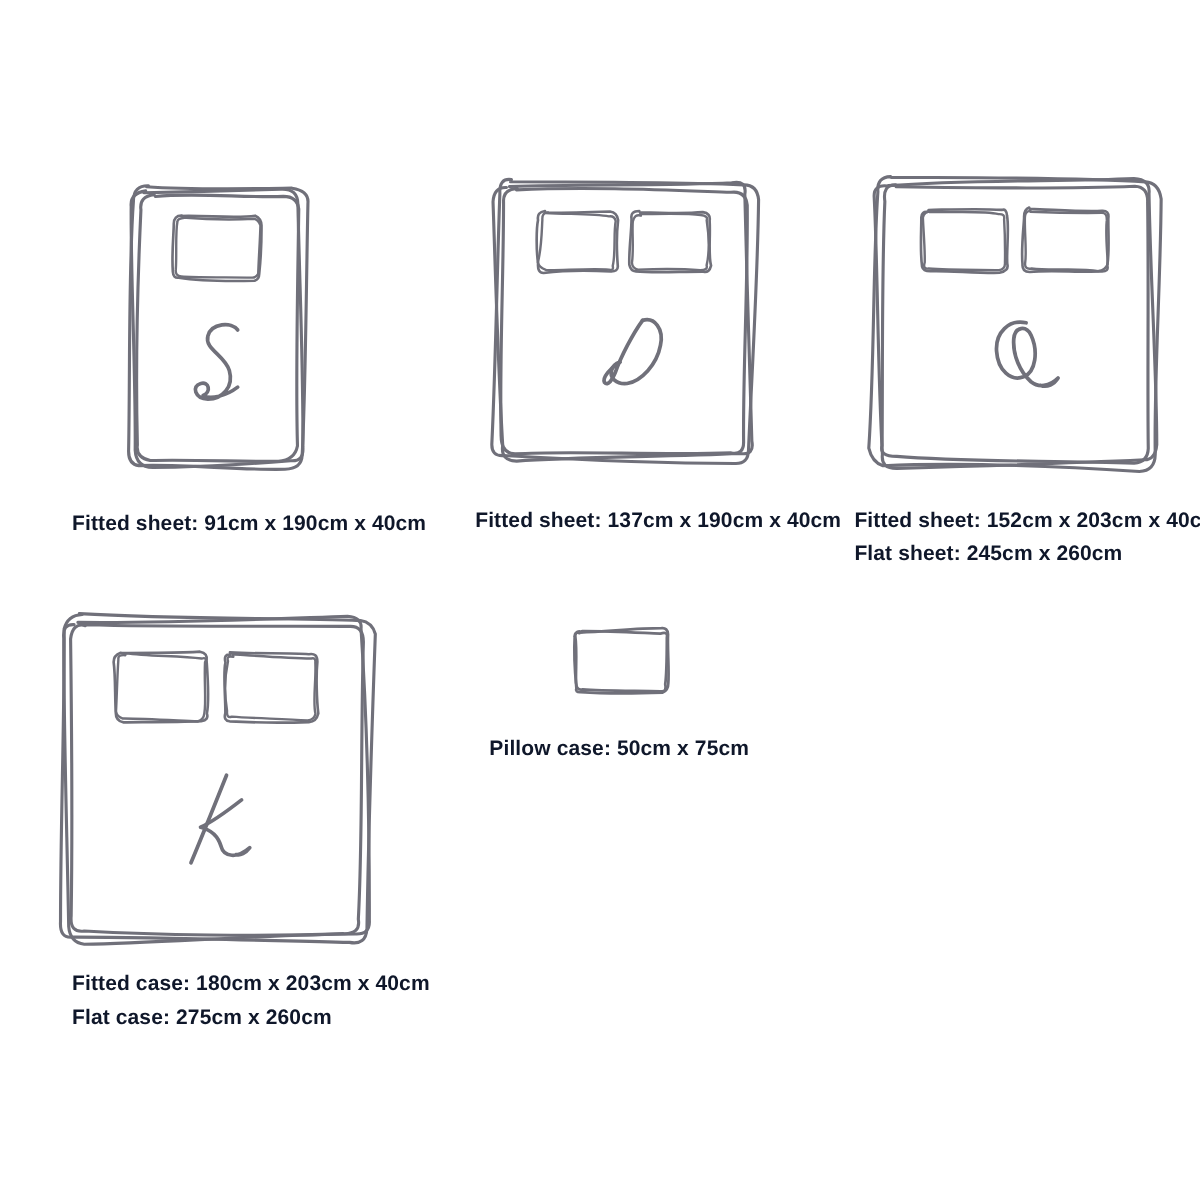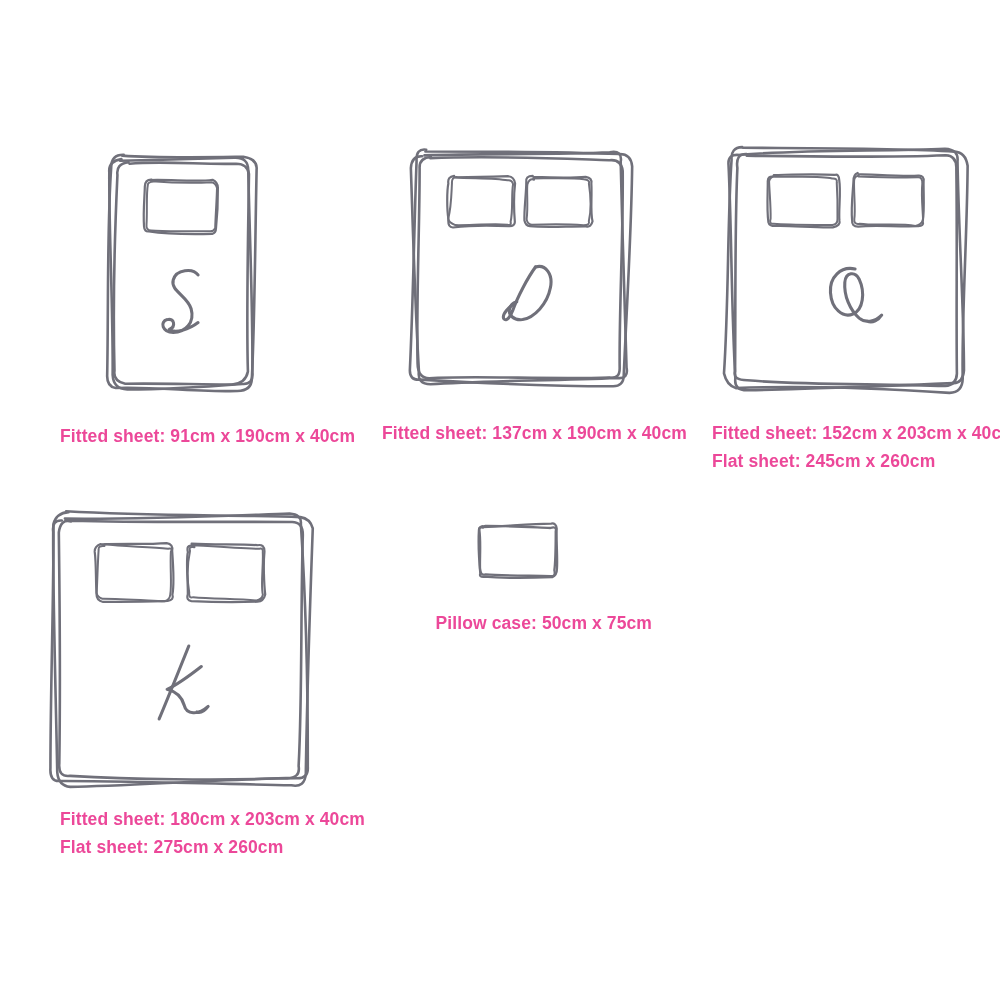--- a/index.html
+++ b/index.html
@@ -3,24 +3,24 @@
 <meta charset="utf-8">
 <style>
   html,body{margin:0;padding:0;background:#ffffff;}
   .canvas{
     position:relative;width:1000px;height:1000px;background:#ffffff;
     font-family:"Liberation Sans","DejaVu Sans",sans-serif;overflow:hidden;
   }
   figure.bed{position:absolute;margin:0;padding:0;}
   svg.sketch{display:block;width:100%;height:100%;overflow:visible;}
   .caption{
-    position:absolute;color:#ec4899;font-size:17.5px;font-weight:600;
+    position:absolute;color:#0f172a;font-size:17.5px;font-weight:600;
     line-height:27.5px;letter-spacing:.1px;white-space:nowrap;
   }
-  .caption.center{text-align:right;}
+  .caption.center{text-align:center;}
 </style>
 </head>
 <body>
 
 <div class="canvas">
 
   <figure class="bed" style="left:102px;top:148px;width:158px;height:250px;">
     <svg class="sketch" viewBox="0 0 158 250">
         <path d="M 21.0463481945917 11.119785632938147 C 58.64871138473973 11.450788179878145, 109.10466017667204 11.190111487172544, 135.32010464556515 11.12202204670757 Q 149.32320975139737 10.850974672008306, 148.92016987968236 24.374082688242197 C 148.59987875423394 91.82124553499743, 149.90764293563552 168.56488468628376, 147.71405829302967 226.10442544706166 Q 148.68775275815278 238.63088983274065, 137.33003632817417 237.50992578919977 C 100.58249175408855 239.38269375218078, 50.510502758435905 240.72125186072662, 22.221539250575006 240.07521804608405 Q 8.452832585200667 239.36932255141437, 8.006716755218804 225.22493414767087 C 10.20455214055255 162.06601910414176, 7.9841842208988965 77.27920035561546, 9.974205801263452 22.388856397010386 Q 9.160337858833373 11.230015521869063, 22.382021388038993 9.57287345547229" fill="none" stroke="#70707a" stroke-width="2.6" stroke-linecap="round" stroke-linejoin="round" transform="rotate(-1.5 79 125)"></path>
         <path d="M 26.398828452453017 16.281148144043982 C 58.508250776492055 12.627082471735775, 102.86032189717515 16.70655495603569, 132.98903570510447 15.104441615752876 Q 144.31129235890694 15.006025596521795, 145.9368839180097 25.355601601302624 C 145.720492831897 89.27061096765101, 144.72269183956087 169.8087557204999, 146.93749295640737 222.71276400703937 Q 144.89852004195563 234.55873856809922, 131.1931141456589 235.93362362217158 C 98.3165829770267 236.29730694461614, 51.402294089458884 235.2739809337072, 24.391298819333315 236.36960393562913 Q 11.980519748991355 233.8557294444181, 13.520907133817673 223.49453992582858 C 11.127396727213636 157.21505910344422, 12.388095078757033 83.62382455402985, 14.41165411286056 27.519577640108764 Q 12.732628686819226 16.256338651059195, 25.348631498403847 14.73943586088717" fill="none" stroke="#70707a" stroke-width="2.6" stroke-linecap="round" stroke-linejoin="round" transform="rotate(0.6 79 125)"></path>
@@ -40,21 +40,21 @@
         <path d="M 23.215108891017735 16.18674367107451 C 84.41672590775414 12.687358625698835, 152.11124073304234 15.137191571993753, 202.04428906645626 16.305788474157453 Q 214.09971135435626 14.750533683691174, 215.67924918979406 26.820876898244023 C 216.9871895678807 91.51662493264303, 213.47117291181348 167.64337238948792, 214.7140388917178 223.88337622210383 Q 215.07218378502876 235.31411805469543, 204.51929860375822 233.48663613386452 C 143.4044202935882 236.2812425068114, 71.26076174238696 232.7491155662574, 24.385714821517467 236.14874760061502 Q 12.938220873242244 236.13561212434433, 12.597392031922936 221.48744687903672 C 10.542711144778877 158.69089257484302, 13.298772603273392 80.17869946500286, 12.57680815178901 26.18517306726426 Q 11.92225737683475 15.98941970989108, 23.70852129161358 14.951563134789467" fill="none" stroke="#70707a" stroke-width="2.6" stroke-linecap="round" stroke-linejoin="round" transform="rotate(0.6 114 125)"></path>
         <path d="M 16.577903890050948 10.8208041889593 C 80.80391008537262 9.31527198269032, 159.56516308737918 8.048435925506055, 210.82808923907578 8.621814130805433 Q 222.17493196134456 8.222316473722458, 223.64102122932673 20.715239016339183 C 224.4709707160946 90.40634648157283, 221.33765298104845 172.3899238827638, 220.346262072213 229.1638271017 Q 220.61835070839152 241.29316725512035, 208.99505416303873 240.94695947226137 C 146.784134280961 242.40384245896712, 70.77387217311188 240.82299386058003, 16.887308532372117 239.0359095679596 Q 5.867259364575148 240.30173953459598, 6.412520059384406 228.71241188794374 C 7.983725619502366 160.49390099914746, 7.190686294576153 79.46604564730077, 7.990225953049958 20.699662365950644 Q 6.886894959490746 7.745345072820783, 17.318553272634745 8.991224164143205" fill="none" stroke="#70707a" stroke-width="2.6" stroke-linecap="round" stroke-linejoin="round" transform="rotate(1.4 114 125)"></path>
         <path d="M 48.248965786602355 34.340787328220905 C 66.18164059615508 34.31377847690601, 89.33606813972443 33.6070906057721, 102.25818189149722 33.12593436297029 Q 108.13391627788077 33.72738571157679, 109.02715825038031 40.32481171563268 C 107.69483531250152 51.77708138427697, 108.21605250048451 70.18718656064011, 108.90545733030885 78.62954903524368 Q 109.1445913104806 83.35367574514821, 102.9908465907909 83.14066600920633 C 85.68784308083542 82.17820062255487, 63.77541816475243 82.39767028181814, 47.121263767238716 84.59939381415025 Q 41.827360023530204 84.76911636248697, 42.4675351920724 76.5689808677882 C 40.787586218859076 65.50571762402542, 40.860057785357355 47.44698923835531, 42.29120564416051 40.52292280150577 Q 41.187479432062254 33.818495852896014, 48.05056395160035 32.91448913551867" fill="none" stroke="#70707a" stroke-width="2.2" stroke-linecap="round" stroke-linejoin="round" transform="rotate(0.1991394929587841 75.24000000000001 58.75)"></path>
         <path d="M 47.83266358200461 35.54378737742081 C 66.2544867835734 35.91473754472099, 88.20090536958165 34.54673166759312, 100.60383249642327 36.24577538603917 Q 105.29077068637125 35.541652932413854, 106.34127794886008 39.93103376068175 C 104.82761733613442 50.10754988524131, 107.60844614526722 66.87774813179857, 105.38081994671374 77.44246706450357 Q 106.6444390243385 81.61870498533827, 102.30994721269235 80.57905578194186 C 86.18243782738409 80.00862574193161, 61.239789869574835 83.17152979876846, 50.267582041323195 83.1185765680857 Q 43.2716478720028 80.87316488118377, 42.942712960783396 76.98020767746493 C 45.62485025713221 64.72009742674419, 45.07298563543708 50.76752847689204, 45.24240324694664 41.45808180943131 Q 44.59897918775213 35.254539883486, 49.69940938616172 35.11754806898534" fill="none" stroke="#70707a" stroke-width="2" stroke-linecap="round" stroke-linejoin="round" transform="rotate(2.326131611596793 75.24000000000001 58.75)"></path>
         <path d="M 126.97287760106848 34.3546092771925 C 143.47035731869562 34.610519220354035, 166.50428182977808 34.74699724186212, 179.32531499767674 33.3842203354463 Q 186.05587954260875 34.23280373867601, 185.06032414173706 40.32500388575718 C 186.06667079397477 52.92608216772787, 184.31868559348396 68.96573282284662, 186.85134240116923 77.80690435869619 Q 185.45902233517728 84.05777050235774, 180.6424237434566 82.92814183868468 C 160.9829676458817 83.18097980006132, 137.88531993861682 84.84925986663438, 124.3042595195584 83.57938853567467 Q 119.92217861877289 83.36308866173495, 118.74362529991195 78.13044050838798 C 118.00173104174901 67.6743112066295, 120.20814034522046 49.717440515058115, 119.96386772599071 39.70357252443209 Q 118.76989247642923 33.41888566024136, 126.31040753917769 33.206796403601764" fill="none" stroke="#70707a" stroke-width="2.2" stroke-linecap="round" stroke-linejoin="round" transform="rotate(0.9054599208757281 152.76 58.75)"></path>
         <path d="M 127.1407524239272 35.76006538104266 C 141.63256125171483 35.477245858404785, 166.35713421219586 34.260836908593774, 177.50073072647675 35.884059158712624 Q 184.14901410129852 36.4992697941605, 182.65604751797392 40.120644494239244 C 184.79174674086272 52.983163988357404, 185.36639990488067 67.30269354125484, 183.0890047862008 77.74308949690312 Q 184.4713621851569 81.83913802192546, 177.76672716688364 81.85834429878742 C 162.20678465456888 80.74019097536802, 140.05829482810947 81.31930530432146, 125.95681050363929 82.02765636937693 Q 121.25147895929403 81.17784600087907, 120.84872524691745 76.40006055152044 C 122.35727980155498 65.70074533987791, 120.41474882308394 49.08959088758565, 121.12567767463625 41.963285583723334 Q 122.60042664369102 35.40032133308705, 127.77335452931003 37.05519665777683" fill="none" stroke="#70707a" stroke-width="2" stroke-linecap="round" stroke-linejoin="round" transform="rotate(0.7561666569672525 152.76 58.75)"></path>
         <path d="M43 4 C35 15 25 34 20 48 C18 53 14 60 11 56 C9 52 16 44 24 39" fill="none" stroke="#70707a" stroke-width="3.122962962962963" stroke-linecap="round" stroke-linejoin="round" transform="translate(118.56 153.75) scale(0.9926470588235294) translate(-32 -34)"></path>
         <path d="M43 4 C53 1 61 11 58 25 C55 41 42 55 30 57 C21 58 15 52 17 46 C18 42 21 40 24 39" fill="none" stroke="#70707a" stroke-width="3.122962962962963" stroke-linecap="round" stroke-linejoin="round" transform="translate(118.56 153.75) scale(0.9926470588235294) translate(-32 -34)"></path>
       </svg>
   </figure>
-  <div class="caption" style="left:382px;top:420px;">
+  <div class="caption" style="left:396px;top:420px;">
     <div>Fitted sheet: 137cm x 190cm x 40cm</div>
   </div>
 
   <figure class="bed" style="left:722px;top:140px;width:248px;height:258px;">
     <svg class="sketch" viewBox="0 0 248 258">
         <path d="M 21.203076283447444 11.957982853986323 C 90.22049859538674 8.58198779891245, 169.67917010560632 12.594616828951985, 226.06419384293258 11.368515075184405 Q 239.87012035725638 12.388215189799666, 238.28972367942333 24.23377244360745 C 237.6343825131189 95.5163236641325, 240.7778436676599 176.97003030804916, 239.27981151267886 233.50791518297046 Q 237.7418000062462 246.32405160972849, 228.35251555219293 245.92358812969178 C 159.88109996542335 247.3159169119317, 78.33691089833155 247.60791061841883, 22.329726418480277 247.68969453219324 Q 8.764354174258187 247.54763851687312, 10.508833046071231 235.79500038456172 C 8.285407437710091 166.78402170315385, 10.737828990444541 82.08219254082069, 9.285064242780209 21.518313547596335 Q 8.725033414084464 10.201593339210376, 21.071856047958136 12.359081666916609" fill="none" stroke="#70707a" stroke-width="2.6" stroke-linecap="round" stroke-linejoin="round" transform="rotate(-1.5 124 129)"></path>
         <path d="M 23.6184715712443 16.6506162667647 C 93.02754880096762 17.056315161753446, 169.0543599409051 16.942264405079186, 222.54752687178552 14.13655490335077 Q 233.7575085812714 14.61846820008941, 233.28562663774937 27.54072401393205 C 234.98480205074884 93.45357477497309, 234.61021019262262 176.32308637294918, 235.98498109914362 232.4974451586604 Q 235.7502633803524 243.83127281768247, 224.32590572256595 244.98561191745102 C 154.65337985586376 243.30451528844424, 80.99184068841859 245.4387295858469, 26.515848821029067 241.31571336649358 Q 11.646401508711278 241.5597638755571, 14.162139522843063 232.37098300084472 C 13.97017940832302 164.6580614869483, 12.31345981080085 86.14861256824805, 14.327499624341726 28.958606170490384 Q 12.133495405083522 14.931039748247713, 23.247166982851923 15.105043239891529" fill="none" stroke="#70707a" stroke-width="2.6" stroke-linecap="round" stroke-linejoin="round" transform="rotate(0.6 124 129)"></path>
         <path d="M 17.88459043763578 10.364792186766863 C 87.88040603967383 9.046828710474074, 173.40521877286955 6.580322662834078, 229.6563899135217 8.965708621777594 Q 240.64074213500135 9.273676248500124, 243.0695253862068 22.812666170299053 C 244.26754004368559 91.54753551771864, 240.76188729773276 179.1113064517267, 243.34920980688184 235.83866961859167 Q 243.36745304591022 249.52464479533955, 230.50037853233516 250.32811182830483 C 156.78552346685902 247.38410156196915, 77.41953252134844 246.61369441635907, 16.75794307794422 250.79338154383004 Q 7.4999154035467654 247.94631666736677, 4.5864418018609285 236.3478188784793 C 7.575620963703841 164.15517677832395, 4.2009531918447465 80.70432655373588, 6.948588917963207 22.492840765044093 Q 5.609254416078329 10.396601603133604, 17.2597964014858 9.742947255261242" fill="none" stroke="#70707a" stroke-width="2.6" stroke-linecap="round" stroke-linejoin="round" transform="rotate(1.4 124 129)"></path>
         <path d="M 52.24447578361257 34.51690957464278 C 70.8044012391921 34.441914672772405, 95.21259273265115 33.815753517714334, 113.07420413056388 35.4275011358969 Q 117.26751925458666 33.901733809076255, 117.55819238703698 40.62192727925257 C 119.27981937951408 52.12082618974149, 116.31502346526831 71.25712117007934, 117.12008008658886 80.72810708621518 Q 118.52860402672086 86.17647327493877, 110.48530474873259 87.77883598750458 C 92.64887977398188 88.07384102087934, 66.14759563845023 84.98213014071342, 52.8861596352607 85.53991729432718 Q 46.89993262623436 85.39059666015208, 46.058133789077395 81.58435091620312 C 44.41066834562923 67.97983463684098, 46.13610273587517 48.98581441579387, 46.07381649596616 40.433509648796175 Q 46.39577952897641 35.45738870331087, 51.3199327116087 36.123154981266715" fill="none" stroke="#70707a" stroke-width="2.2" stroke-linecap="round" stroke-linejoin="round" transform="rotate(-0.8994232898578047 81.84 60.63000000000001)"></path>
         <path d="M 51.9329422994703 37.16342597298325 C 71.02667834707349 37.47622289384716, 97.52191987817734 35.15771927746945, 109.69308268232271 37.96223878992722 Q 115.28005150069949 37.46657919031103, 114.42850604830309 42.08195504864678 C 115.31927469857037 53.44997885162943, 115.78107860819436 71.44687357223593, 115.78295161677524 78.42641532497481 Q 116.16755395950749 83.69173581855839, 110.82142218276859 84.59376134548337 C 92.89939297700487 84.61108218919952, 68.60260373548977 85.39091154415627, 52.118036682736125 84.30425550296903 Q 47.234849969688796 84.84611802524422, 48.927514377068725 79.16315513487906 C 49.03514411334879 67.56099302035757, 47.24689077538903 51.926283091017986, 46.75865071007981 41.82878005580977 Q 47.48414219903759 37.03137869087048, 54.014787958022204 35.88122441696004" fill="none" stroke="#70707a" stroke-width="2" stroke-linecap="round" stroke-linejoin="round" transform="rotate(0.9995104884728789 81.84 60.63000000000001)"></path>
@@ -75,22 +75,22 @@
         <path d="M 16.772658491507173 8.143959136679769 C 96.5503405643627 10.800122186541557, 186.90180879440157 7.512916031759232, 251.1266497299075 8.238679826259613 Q 260.7927465129178 9.438061981229112, 263.7670793281868 19.11736238654703 C 262.7637587445788 105.01582436133175, 262.1313842111267 194.72927752109243, 262.8104136902839 264.67715832870454 Q 262.24859154666774 278.8963469536975, 248.58509361743927 276.5650740582496 C 172.12604243736715 276.7516242417041, 81.83142125811428 276.08209458598867, 17.142997329123318 277.8398913871497 Q 6.902084802975878 279.04936411906965, 7.369291800074279 265.1790245268494 C 5.412514035357162 184.93377929637208, 6.548331020399928 91.46947015151382, 4.4087296556681395 21.28668462485075 Q 6.964804326882586 9.90579686081037, 19.177056365646422 8.902800622396171" fill="none" stroke="#70707a" stroke-width="2.6" stroke-linecap="round" stroke-linejoin="round" transform="rotate(1.4 134 143.5)"></path>
         <path d="M 55.911466276198624 37.78529101105407 C 78.86303434927761 37.294729412538004, 103.62274952378682 38.7744879404828, 121.10227373354137 37.54988386610523 Q 127.84565038965083 38.74148158040364, 126.4936973339878 45.42836501009763 C 127.23169104820117 58.342687431098895, 128.40832386242693 78.07516182989812, 126.0781739496626 89.08518810726703 Q 127.86218489415478 94.60870225439314, 121.28579854089766 95.39550970138983 C 100.01082290113159 95.90761434287299, 72.71244647270441 95.50616286369507, 56.59599831562489 95.50282714663074 Q 50.0316746892361 94.14646621412132, 50.18139904720709 87.53017516078428 C 49.56876493482385 73.5614025668055, 50.432864890242925 56.812961519211534, 49.0131634439528 45.06430672889576 Q 48.964196860482915 39.69684677713551, 55.016344212759286 37.55470055209473" fill="none" stroke="#70707a" stroke-width="2.2" stroke-linecap="round" stroke-linejoin="round" transform="rotate(-0.8424838576465845 88.44 66.745)"></path>
         <path d="M 57.73558204287663 39.46572917185724 C 76.2253339078445 41.18939191021957, 102.60554161939397 40.016485467208554, 121.10793660590424 41.553826460503046 Q 126.00716273339931 40.00562027686276, 124.04733645301312 44.594592319596565 C 123.83717153775505 60.95714438718744, 126.38994070789776 77.37214907694609, 125.05663416767493 87.13263654846699 Q 124.7068475175649 92.43415114458651, 119.76250829324125 94.10500238256529 C 98.79193466357141 93.91591218486894, 72.28537928704544 93.25883543701377, 57.34406205482781 93.94602181760595 Q 52.050681127207355 92.49815904964228, 51.44667572464794 88.28780444635079 C 51.67454621176701 74.6734343542997, 51.388916508685796 58.1751877883263, 51.80038740292191 44.97435909004882 Q 51.08150953694246 40.62692718669307, 57.50377836825326 41.13381181981415" fill="none" stroke="#70707a" stroke-width="2" stroke-linecap="round" stroke-linejoin="round" transform="rotate(2.1275499192997813 88.44 66.745)"></path>
         <path d="M 145.62319498127326 37.66843663191423 C 168.0539852498546 39.1244984164415, 194.78612994574567 37.6962241918128, 211.36781665094196 39.212137016355996 Q 218.56742802740072 37.798507983475, 218.4751961624995 45.53841482240707 C 217.2796598560689 57.26307151040994, 217.95370568656827 77.76193336642346, 219.23249484373255 88.5591393040307 Q 217.62451682466082 95.40508066239302, 211.45497989410532 95.72871108788998 C 191.36920107405817 96.40302970924415, 164.53130463933013 96.09049768001307, 145.3461293570697 95.08690686270594 Q 139.9753237898927 94.3223614935577, 141.79029327100142 88.28047126315535 C 142.0306759529514 76.46993520532736, 139.6912641136907 53.68745179616846, 141.90062435343862 46.14289941683412 Q 140.08562246330547 38.73572280067485, 145.9577802035026 39.64670419057832" fill="none" stroke="#70707a" stroke-width="2.2" stroke-linecap="round" stroke-linejoin="round" transform="rotate(-0.013192788697779179 179.56 66.745)"></path>
         <path d="M 147.0204332921654 40.001430615391584 C 170.59713749731702 41.00058052049019, 194.12169204181617 42.187839780705986, 212.7864171251468 41.955073873866354 Q 216.57507519871461 40.77557679461781, 216.26765031971036 45.30851620694623 C 217.37306672051082 58.87187743832358, 214.76174950630403 78.34668313113974, 217.4015530733205 87.89466157833115 Q 216.5076560863573 92.83094652714674, 211.02180105753243 93.66782584728674 C 190.0041234058626 92.73076861538459, 164.79576136114446 92.91608639096842, 147.79724661214277 91.92798654900864 Q 143.34769076656085 93.75315437142737, 143.7004828231409 87.2574436531216 C 140.97366780280134 73.07905923224055, 141.24905231669544 57.83871796138585, 143.4978976487182 45.761545584145935 Q 141.71537598895372 40.95873731968925, 147.8502785622142 42.068276573419574" fill="none" stroke="#70707a" stroke-width="2" stroke-linecap="round" stroke-linejoin="round" transform="rotate(1.380503504537046 179.56 66.745)"></path>
         <path d="M35 2 C29 17 17 47 9 66" fill="none" stroke="#70707a" stroke-width="2.7203510130339397" stroke-linecap="round" stroke-linejoin="round" transform="translate(139.36 176.505) scale(1.1395588235294118) translate(-32 -34)"></path>
         <path d="M46 20 C37 27 25 36 16 40 C24 42 29 47 31 54 C33 62 43 63 52 55 C49 59 45 61 42 60" fill="none" stroke="#70707a" stroke-width="2.7203510130339397" stroke-linecap="round" stroke-linejoin="round" transform="translate(139.36 176.505) scale(1.1395588235294118) translate(-32 -34)"></path>
       </svg>
   </figure>
   <div class="caption" style="left:60px;top:806px;">
-    <div>Fitted sheet: 180cm x 203cm x 40cm</div>
-    <div>Flat sheet: 275cm x 260cm</div>
+    <div>Fitted case: 180cm x 203cm x 40cm</div>
+    <div>Flat case: 275cm x 260cm</div>
   </div>
 
   <figure class="bed" style="left:474px;top:519px;width:88px;height:64px;">
     <svg class="sketch" viewBox="0 0 88 64">
         <path d="M 9.828041122853756 7.195562339574098 C 33.295148108154535 6.996211126446724, 57.49879041984677 4.884224398992956, 78.01019005253912 5.466207370907068 Q 83.02302975449712 4.998230346478522, 83.29666703268886 10.629382083564996 C 82.36594581138343 22.021432249620556, 83.57704135216773 42.12622743435204, 82.3502124041319 51.65275044515729 Q 82.19434419646859 57.130904090963305, 77.4677688807249 59.124224978685376 C 53.710333683714275 59.349641065113246, 28.009706801921126 58.74361269176006, 9.156703399866819 56.75597703903914 Q 4.25340262632817 56.85817852504552, 5.7311323173344135 53.46056807562709 C 4.653128733858466 37.54834787547589, 4.346559748984873 23.70404457561672, 5.537387672066688 10.04558408036828 Q 5.526704588532448 6.213917500153184, 9.627330979704857 7.588529181480408" fill="none" stroke="#70707a" stroke-width="2.3" stroke-linecap="round" stroke-linejoin="round" transform="rotate(-1.6 44 32)"></path>
         <path d="M 10.858565749973058 7.404258548468351 C 34.4738818116486 6.9197440557181835, 58.18244979381561 8.031135825440288, 76.01032147333027 8.478062520921231 Q 82.57727370336652 6.395693695545196, 81.4151452243328 11.711928752809763 C 81.589101892896 26.84036762714386, 81.81024717725813 41.41308419108391, 80.65833115056157 50.60499873235822 Q 82.35495335757733 57.43128233961761, 76.86047826111317 56.59469545856118 C 53.66182564757764 56.46663399692625, 26.675417903065682 57.003235382027924, 12.00815839394927 55.984402287751436 Q 6.767776544205844 57.44460344910622, 6.3395229451358315 50.59260369539261 C 5.708409876562655 40.33188138827681, 7.02234526257962 23.572670071199536, 4.982335850596428 11.19759979993105 Q 5.448069388791919 6.8466676190495495, 10.525767024606466 8.021746312081813" fill="none" stroke="#70707a" stroke-width="2.3" stroke-linecap="round" stroke-linejoin="round" transform="rotate(0.9 44 32)"></path>
       </svg>
   </figure>
   <div class="caption center" style="left:380px;top:610px;width:272px;">
     <div>Pillow case: 50cm x 75cm</div>

